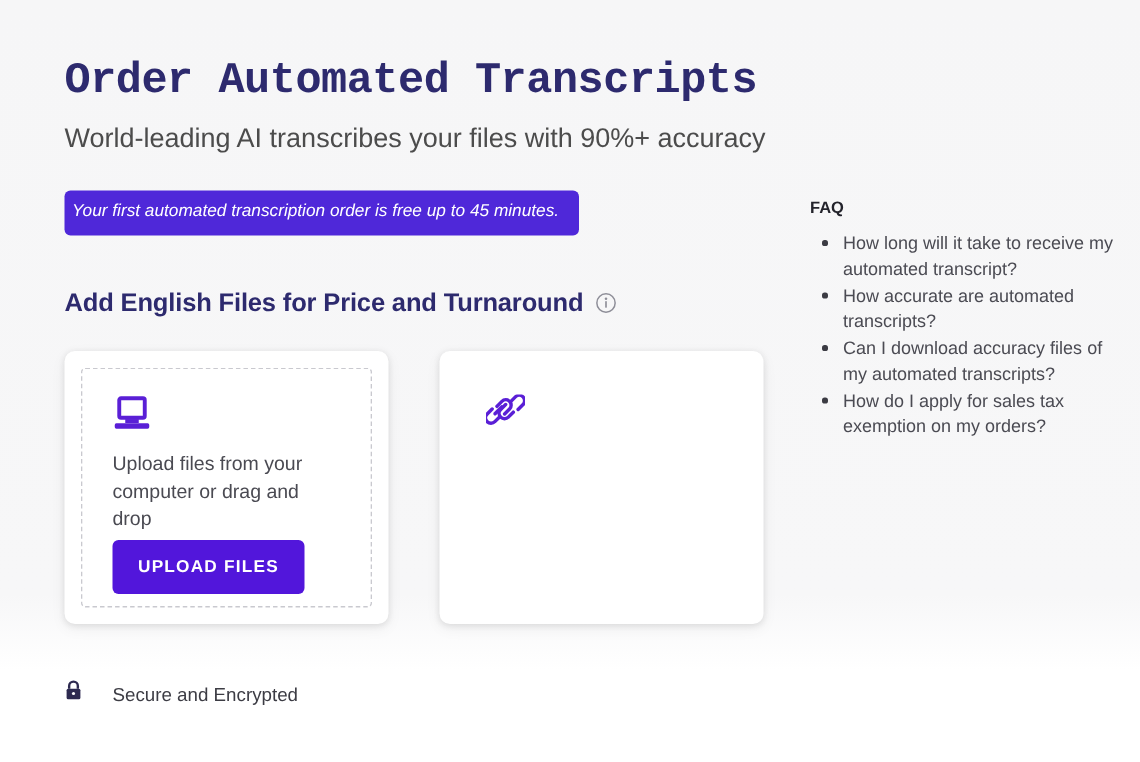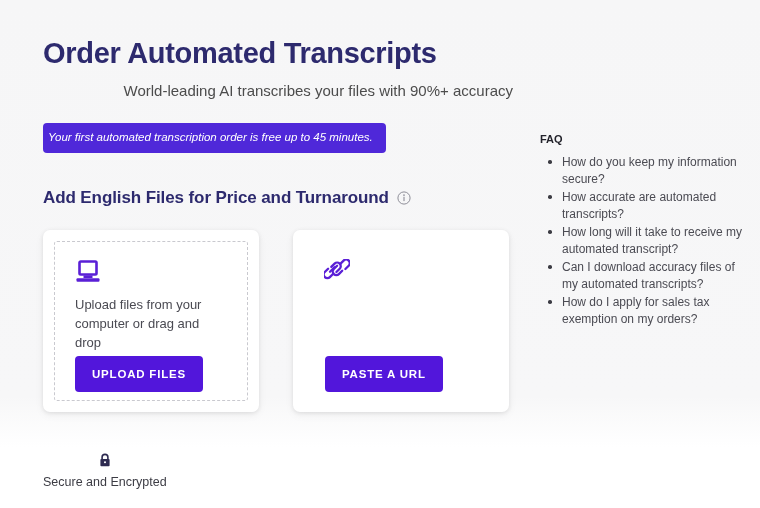--- a/index.html
+++ b/index.html
@@ -27,27 +27,27 @@
     top: 38px;
     width: 470px;
   }
   .page-title {
     font-size: 29px;
     font-weight: bold;
     color: #2d2a6e;
     letter-spacing: -0.3px;
     line-height: 1.1;
     margin: 0;
+    font-family: Liberation Mono, monospace;
   }
   .page-subtitle {
-    font-size: 15px;
+    font-size: 18px;
     color: #4c4c4c;
     margin: 11px 0 0 0;
     line-height: 1.3;
-    text-align: right;
   }
 
   .promo-banner {
     display: inline-block;
     margin-top: 23px;
     background: #4f28d9;
     color: #ffffff;
     font-size: 11.5px;
     padding: 9px 13px 9px 5px;
     border-radius: 4px;
@@ -129,22 +129,21 @@
     margin-left: 12px;
   }
 
   
   .secure-row {
     position: absolute;
     left: 43px;
     top: 453px;
     display: flex;
     align-items: center;
-    gap: 4px;
-    flex-direction: column;
+    gap: 20px;
   }
   .secure-text {
     font-size: 12.5px;
     color: #3c3c44;
   }
 
   
   .stepper {
     position: absolute;
     left: 528px;
@@ -275,42 +274,40 @@
                 <path d="M7.3 7.9 L10.6 4.6 a3.6 3.6 0 0 1 5.1 5.1 L12.4 13"></path>
                 <path d="M6.0 12.8 L10.5 8.3"></path>
               </g>
               <g stroke="#5a1fd6" stroke-width="2.3" fill="none" stroke-linecap="round" transform="translate(9,-3)">
                 <path d="M9.2 14.8 L5.9 18.1 a3.6 3.6 0 0 1 -5.1 -5.1 L4.1 9.7"></path>
                 <path d="M7.3 7.9 L10.6 4.6 a3.6 3.6 0 0 1 5.1 5.1 L12.4 13"></path>
               </g>
             </svg>
           </span>
         </div>
-        <button class="card-btn">PASTE A URL</button>
       </div>
 
     </div>
   </div>
 
   <div class="secure-row">
     <span>
       <svg width="12" height="14" viewBox="0 0 12 14">
         <path d="M3.1 6.2 V4.3 a2.9 2.9 0 0 1 5.8 0 V6.2" fill="none" stroke="#2d2a50" stroke-width="1.6"></path>
         <rect x="1.4" y="6.1" width="9.2" height="7.1" rx="1" fill="#2d2a50"></rect>
         <circle cx="6" cy="9.3" r="1.05" fill="#ffffff"></circle>
       </svg>
     </span>
     <span class="secure-text">Secure and Encrypted</span>
   </div>
 
 
   <div class="faq">
     <div class="faq-title">FAQ</div>
     <ul class="faq-list">
-      <li>How do you keep my information secure?</li>
+      <li>How long will it take to receive my automated transcript?</li>
       <li>How accurate are automated transcripts?</li>
-      <li>How long will it take to receive my automated transcript?</li>
       <li>Can I download accuracy files of my automated transcripts?</li>
       <li>How do I apply for sales tax exemption on my orders?</li>
     </ul>
   </div>
 
 </div>
 
 </body></html>

